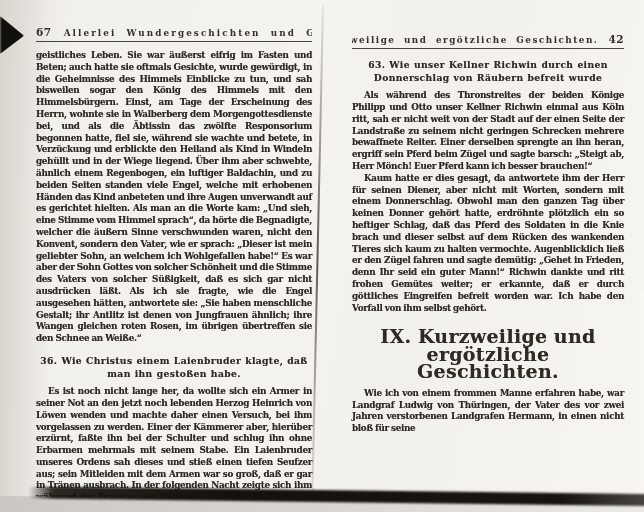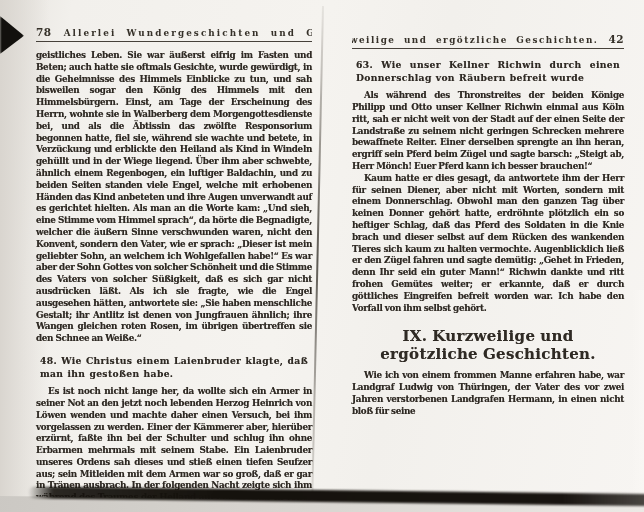--- a/index.html
+++ b/index.html
@@ -71,47 +71,47 @@
   .body-text{
     margin-top:8px;
     font-size:8.8px;font-weight:700;line-height:11.8px;
     letter-spacing:-0.32px;word-spacing:-0.5px;
     text-align:justify;
     text-shadow:0 0 0.5px rgba(47,42,36,0.55);
   }
   .body-text p{margin:0;}
   .body-text p.indent{text-indent:12px;}
   .section-heading{
-    margin:10px 4px 6px;
+    margin:10px 4px 6px;text-align:center;
     font-size:9.2px;font-weight:700;line-height:12.6px;
     letter-spacing:0.35px;word-spacing:0.5px;text-indent:0;
     text-shadow:0 0 0.5px rgba(47,42,36,0.5);
   }
   .chapter-heading{
     margin:14px 2px 7px;text-align:center;
-    font-size:15px;font-weight:700;line-height:17.5px;letter-spacing:0.3px;
+    font-size:19px;font-weight:700;line-height:17.5px;letter-spacing:0.3px;
     text-shadow:0 0 0.6px rgba(47,42,36,0.5);
   }
 </style>
 </head>
 <body>
 
 <div class="photo">
   <div class="left-edge-shade"></div>
   <div class="corner-wedge"></div>
 
   <div class="page page-left">
     <div class="running-head">
-      <span class="pagenum">78</span>
+      <span class="pagenum">67</span>
       <span class="head-title">Allerlei Wundergeschichten und Gesichte</span>
     </div>
     <div class="head-rule"></div>
     <div class="body-text">
       <p>geistliches Leben. Sie war äußerst eifrig im Fasten und Beten; auch hatte sie oftmals Gesichte, wurde gewürdigt, in die Geheimnisse des Himmels Einblicke zu tun, und sah bisweilen sogar den König des Himmels mit den Himmelsbürgern. Einst, am Tage der Erscheinung des Herrn, wohnte sie in Walberberg dem Morgengottesdienste bei, und als die Äbtissin das zwölfte Responsorium begonnen hatte, fiel sie, während sie wachte und betete, in Verzückung und erblickte den Heiland als Kind in Windeln gehüllt und in der Wiege liegend. Über ihm aber schwebte, ähnlich einem Regenbogen, ein luftiger Baldachin, und zu beiden Seiten standen viele Engel, welche mit erhobenen Händen das Kind anbeteten und ihre Augen unverwandt auf es gerichtet hielten. Als man an die Worte kam: „Und sieh, eine Stimme vom Himmel sprach“, da hörte die Begnadigte, welcher die äußern Sinne verschwunden waren, nicht den Konvent, sondern den Vater, wie er sprach: „Dieser ist mein geliebter Sohn, an welchem ich Wohlgefallen habe!“ Es war aber der Sohn Gottes von solcher Schönheit und die Stimme des Vaters von solcher Süßigkeit, daß es sich gar nicht ausdrücken läßt. Als ich sie fragte, wie die Engel ausgesehen hätten, antwortete sie: „Sie haben menschliche Gestalt; ihr Antlitz ist denen von Jungfrauen ähnlich; ihre Wangen gleichen roten Rosen, im übrigen übertreffen sie den Schnee an Weiße.“</p>
-      <h3 class="section-heading">48. Wie Christus einem Laienbruder klagte, daß man ihn gestoßen habe.</h3>
+      <h3 class="section-heading">36. Wie Christus einem Laienbruder klagte, daß man ihn gestoßen habe.</h3>
       <p class="indent">Es ist noch nicht lange her, da wollte sich ein Armer in seiner Not an den jetzt noch lebenden Herzog Heinrich von Löwen wenden und machte daher einen Versuch, bei ihm vorgelassen zu werden. Einer der Kämmerer aber, hierüber erzürnt, faßte ihn bei der Schulter und schlug ihn ohne Erbarmen mehrmals mit seinem Stabe. Ein Laienbruder unseres Ordens sah dieses und stieß einen tiefen Seufzer aus; sein Mitleiden mit dem Armen war so groß, daß er gar in Tränen ausbrach. In der folgenden Nacht zeigte sich ihm während des Traumes der Heiland auf einem Altar in voller Herrlichkeit und sprach: „Ich</p>
     </div>
   </div>
 
   <div class="gutter-line"></div>
 
   <div class="page page-right">
     <div class="running-head">
       <span class="head-title">Kurzweilige und ergötzliche Geschichten.</span>
       <span class="pagenum">42</span>

